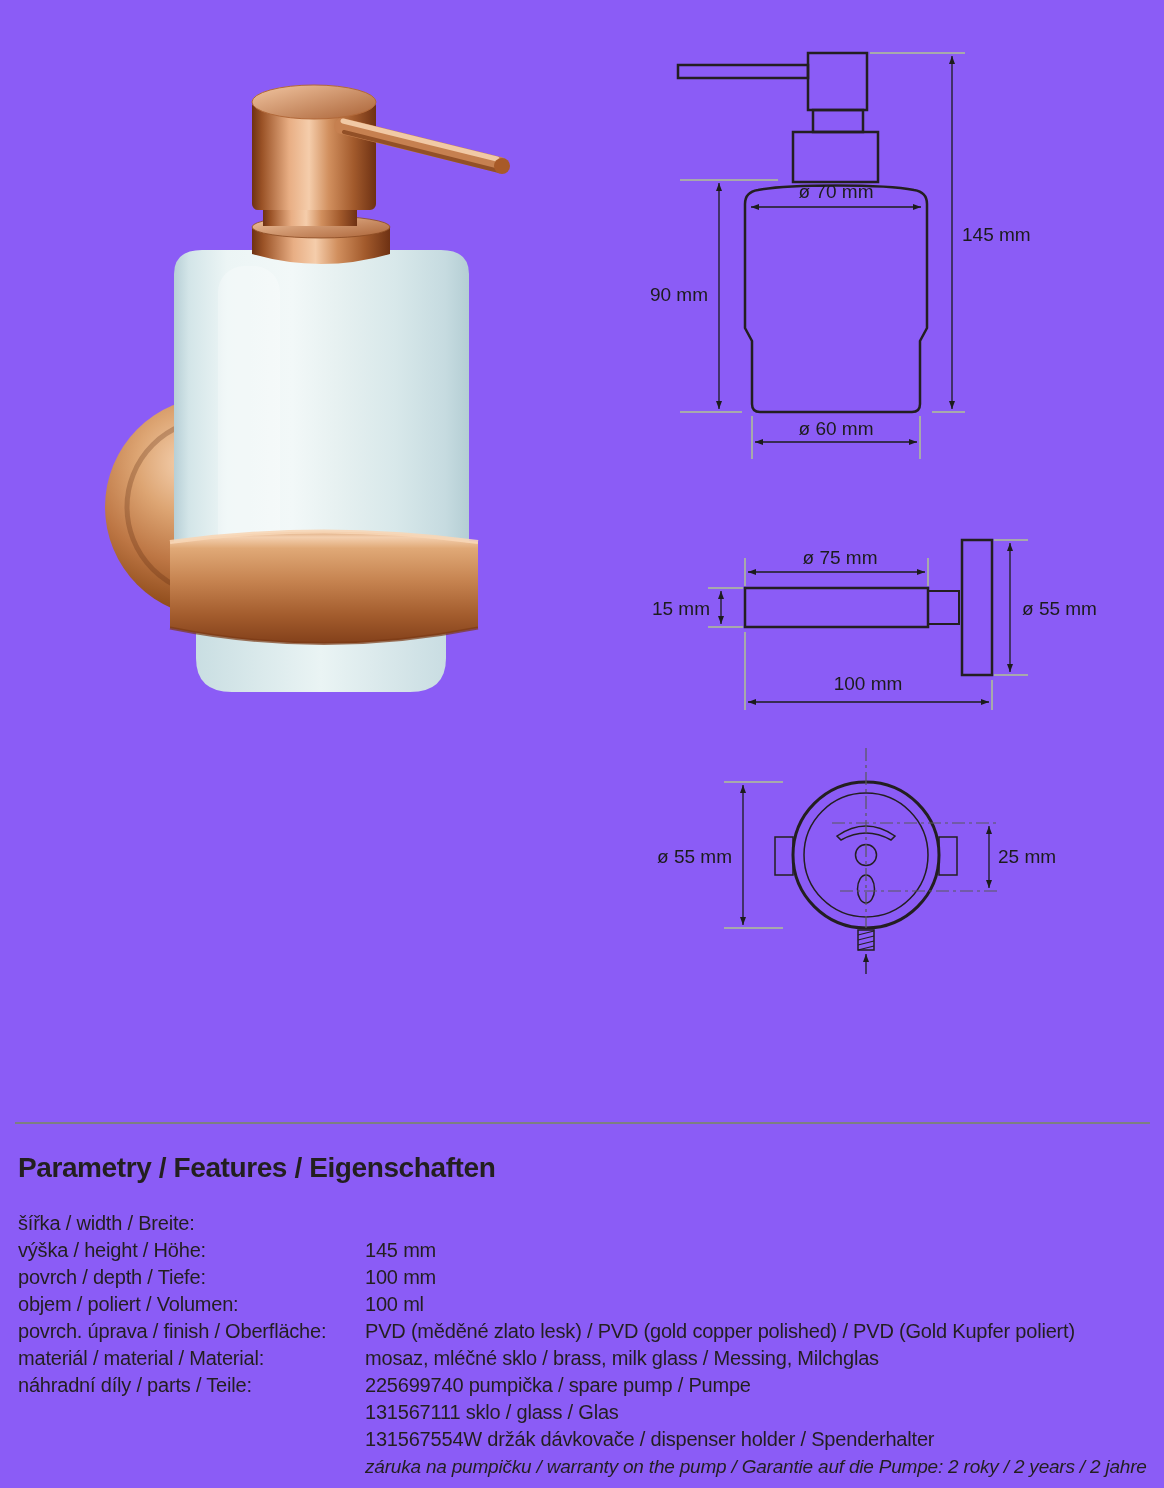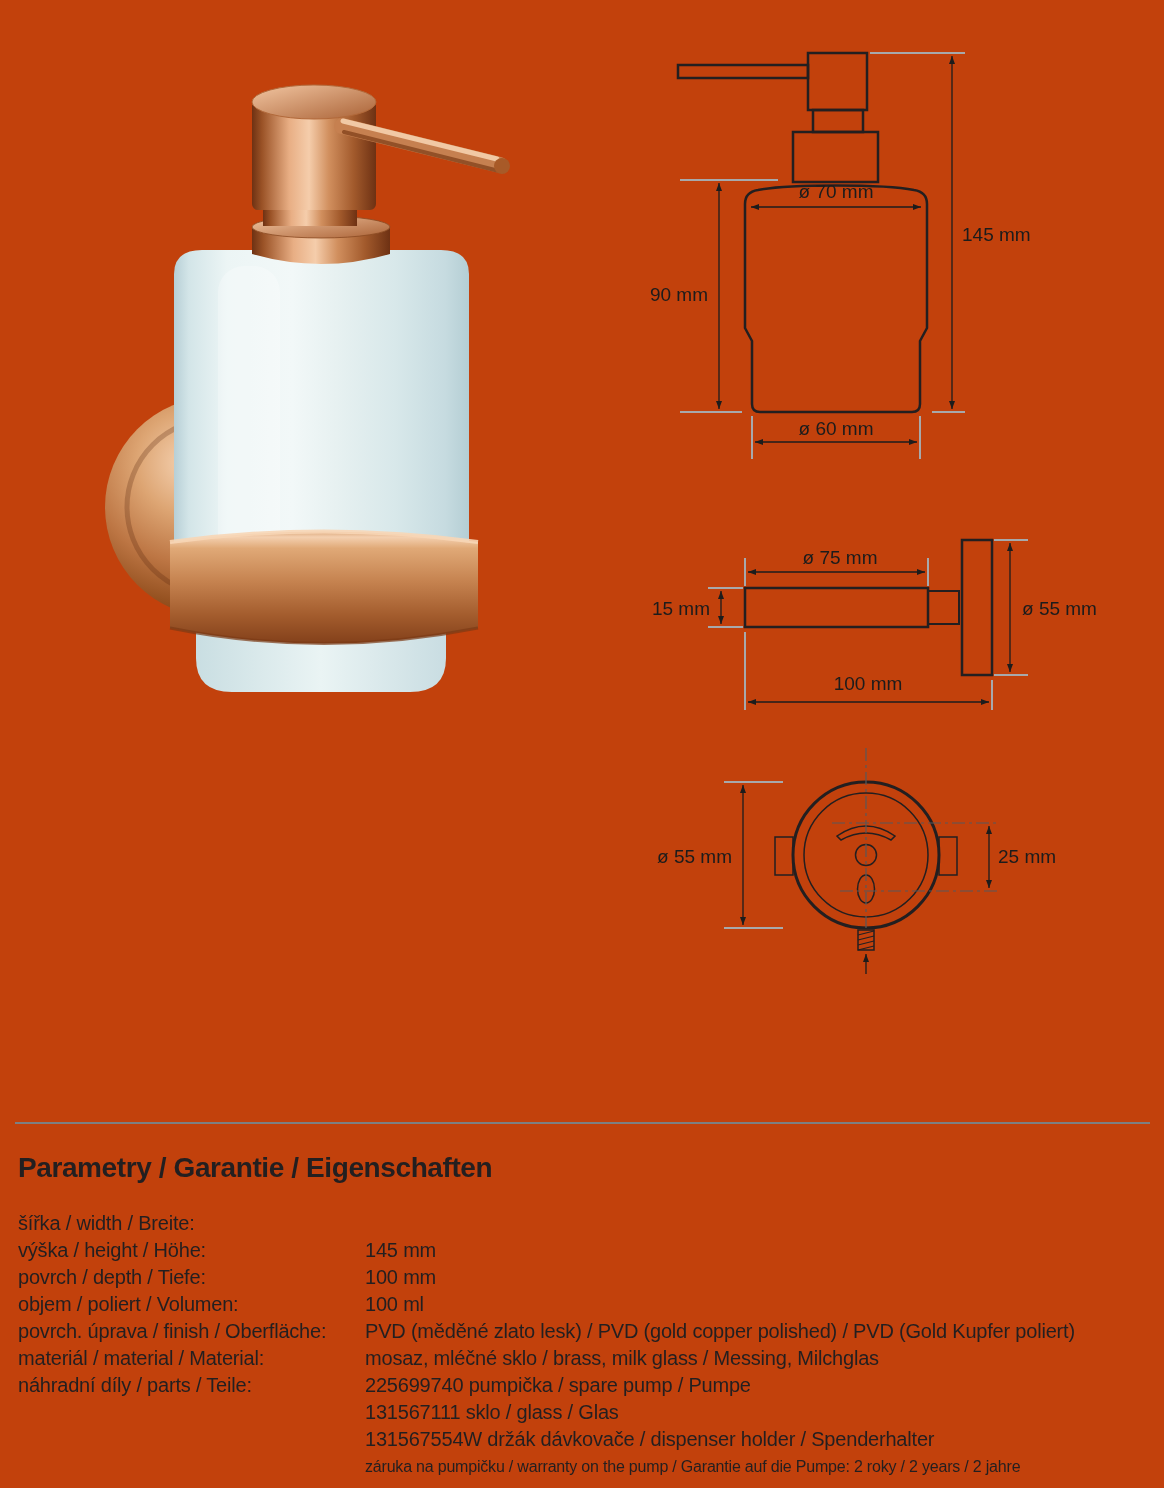--- a/index.html
+++ b/index.html
@@ -1,27 +1,27 @@
 <!DOCTYPE html>
 <html><head>
 <meta charset="utf-8">
 <style>
   html,body{margin:0;padding:0;background:#ffffff;}
-  .page{position:relative;width:1164px;height:1488px;background:#c2410c;
+  .page{position:relative;width:1164px;height:1488px;background:#8b5cf6;
         font-family:"Liberation Sans",sans-serif;color:#231f20;overflow:hidden;}
   .abs{position:absolute;}
   svg text{font-family:"Liberation Sans",sans-serif;fill:#1c1c1c;}
   .dim{font-size:19px;}
   .divider{position:absolute;left:15px;top:1122px;width:1135px;height:2px;background:#7d7f82;}
   .params-heading{position:absolute;left:18px;top:1152px;font-size:28px;font-weight:bold;letter-spacing:-0.4px;}
   .params-table{position:absolute;left:18px;top:1211px;width:1132px;}
   .param-row{display:flex;height:27px;font-size:20px;letter-spacing:-0.2px;line-height:25px;}
   .param-label{width:347px;flex:none;}
   .param-value{flex:1;}
-  .param-note{font-size:16px;line-height:22px;margin-top:2px;}
+  .param-note{font-size:19px;font-style:italic;line-height:22px;margin-top:2px;}
 </style>
 </head>
 <body>
 
 <div class="page">
 
   <svg class="abs" style="left:40px;top:60px" width="540" height="660" viewBox="0 0 540 660">
     <defs>
       <linearGradient id="gGlass" x1="0" y1="0" x2="1" y2="0">
         <stop offset="0" stop-color="#b7cfd6"></stop>
@@ -222,21 +222,21 @@
         <line x1="238" y1="210" x2="254" y2="206"></line>
       </g>
       <line x1="246" y1="234" x2="246" y2="214" stroke="#1c1c1c" stroke-width="1.3" marker-end="url(#mE)"></line>
     </g>
     <text class="dim" x="112" y="123" text-anchor="end">ø 55 mm</text>
     <text class="dim" x="378" y="123" text-anchor="start">25 mm</text>
   </svg>
 
   <div class="divider"></div>
 
-  <div class="params-heading">Parametry / Garantie / Eigenschaften</div>
+  <div class="params-heading">Parametry / Features / Eigenschaften</div>
 
   <div class="params-table">
     <div class="param-row">
       <span class="param-label">šířka / width / Breite:</span>
     </div>
     <div class="param-row">
       <span class="param-label">výška / height / Höhe:</span>
       <span class="param-value">145 mm</span>
     </div>
     <div class="param-row">

